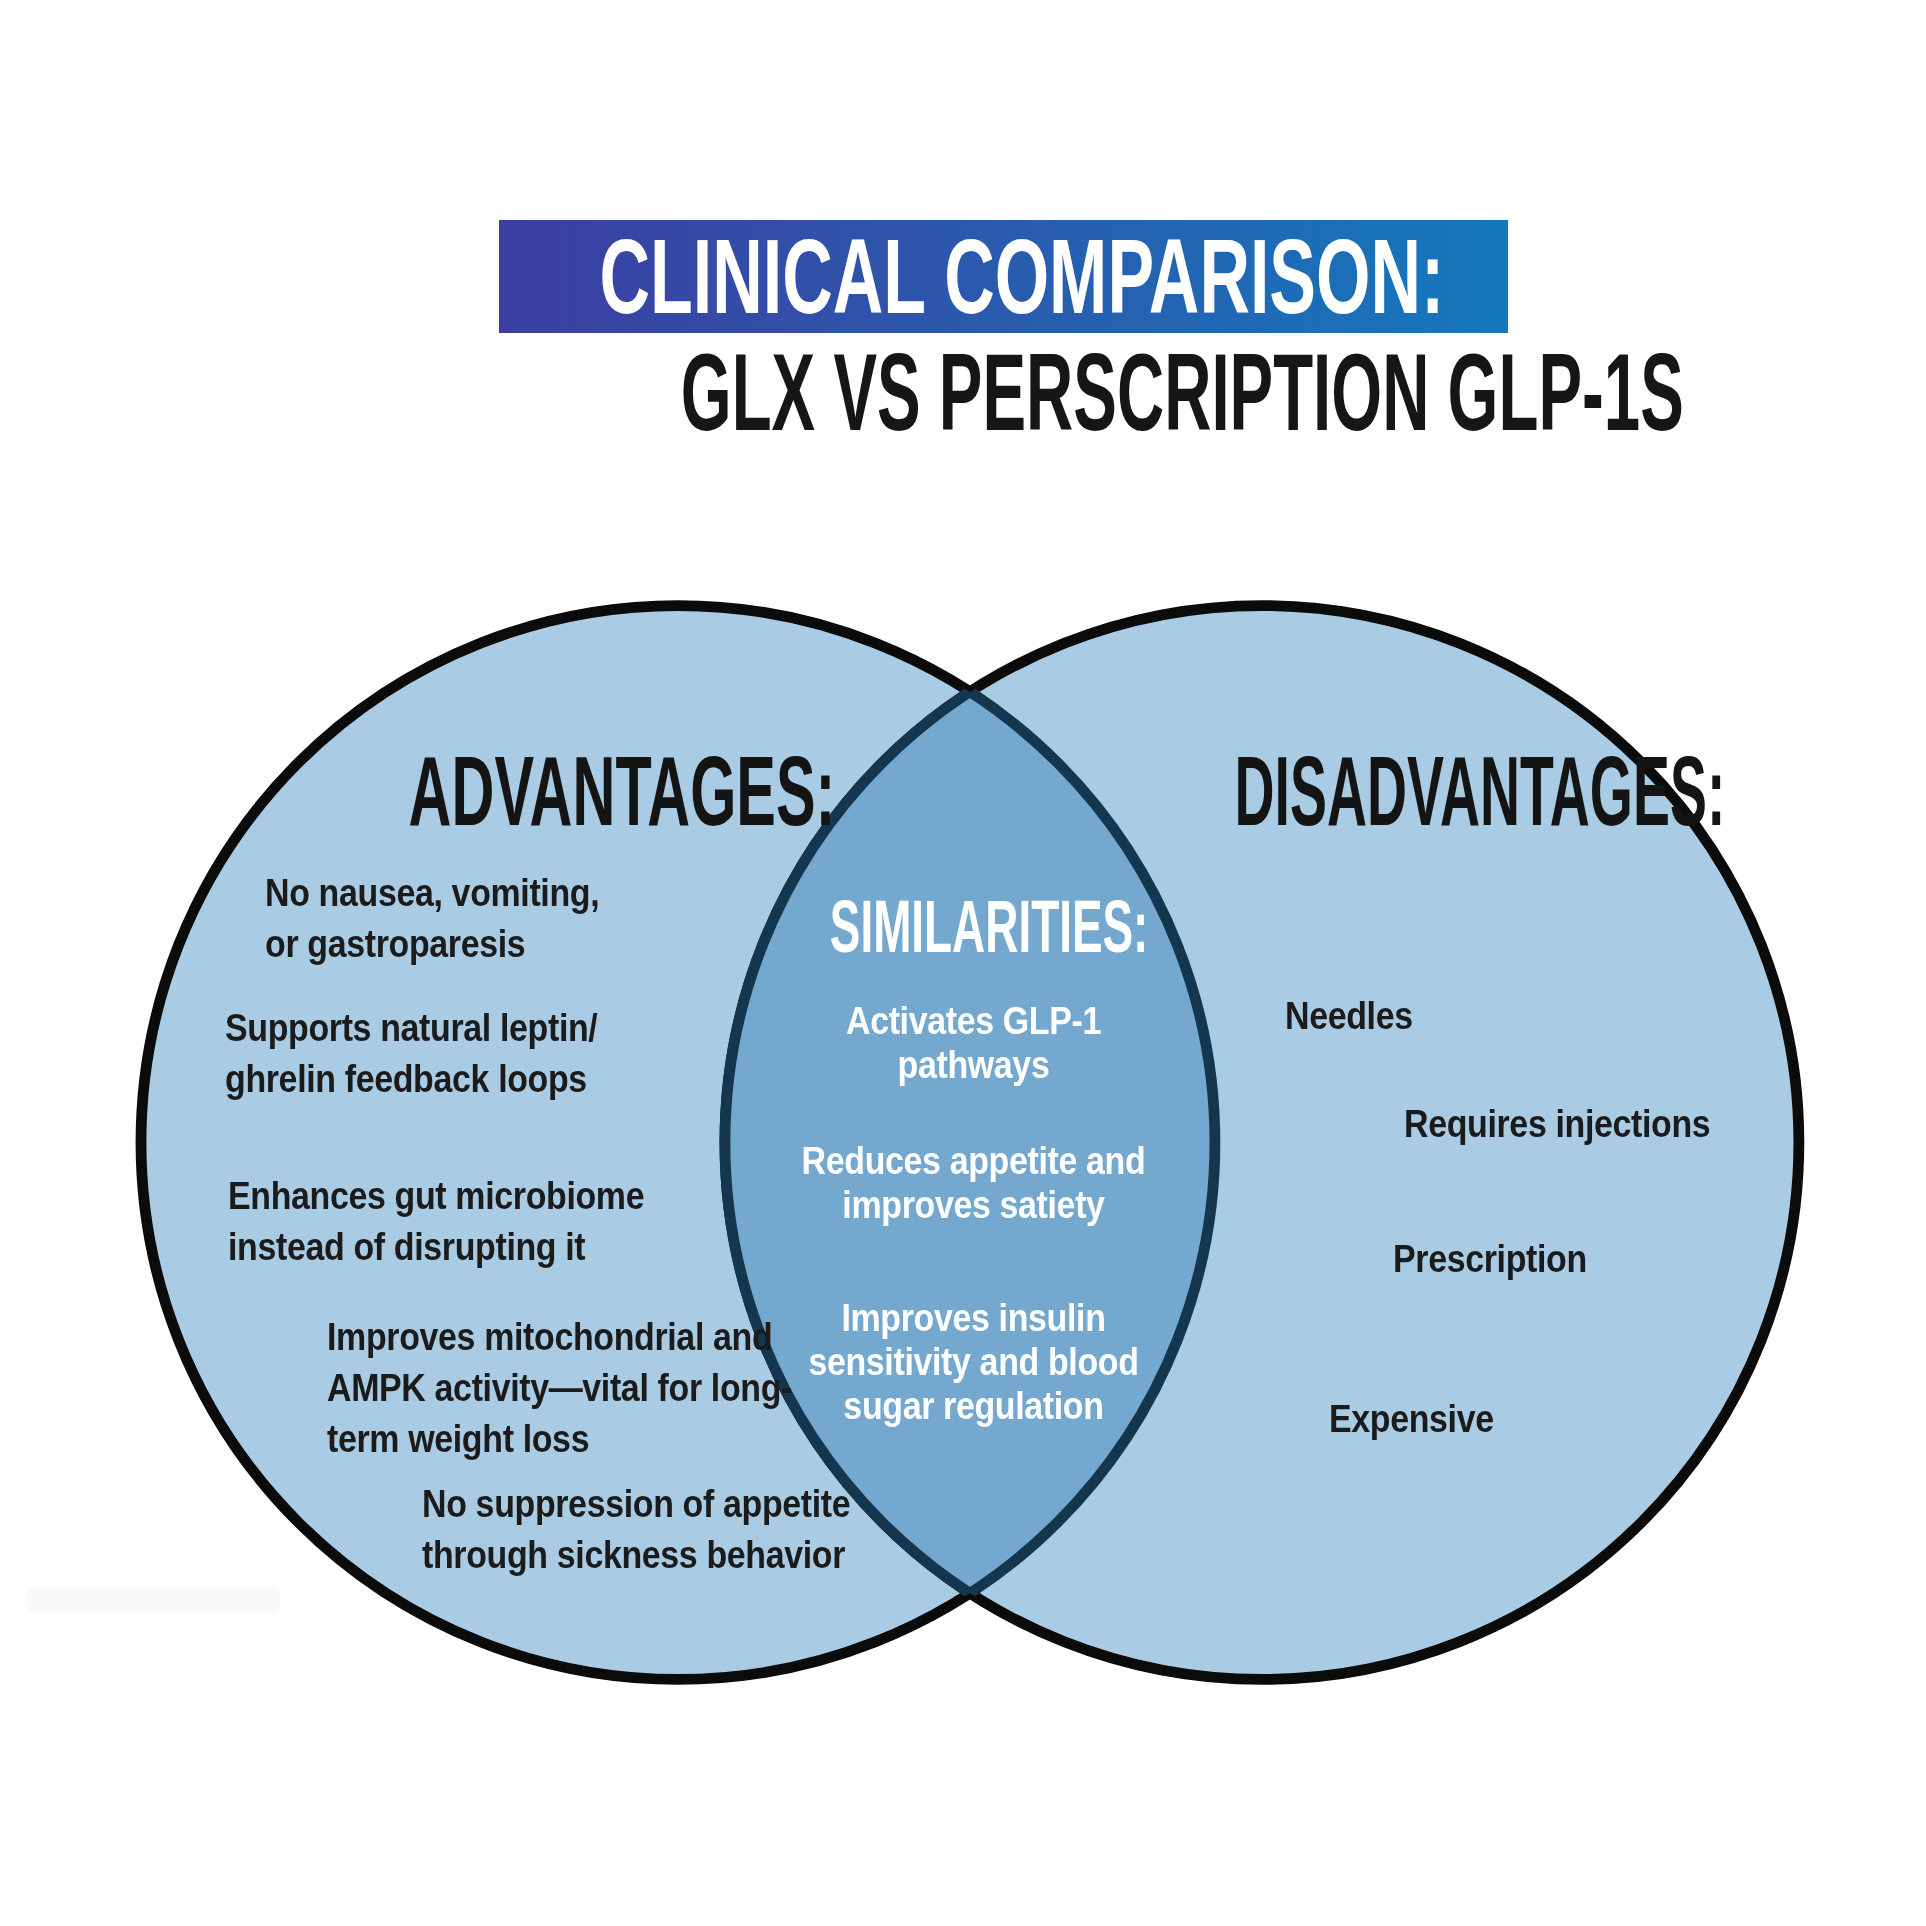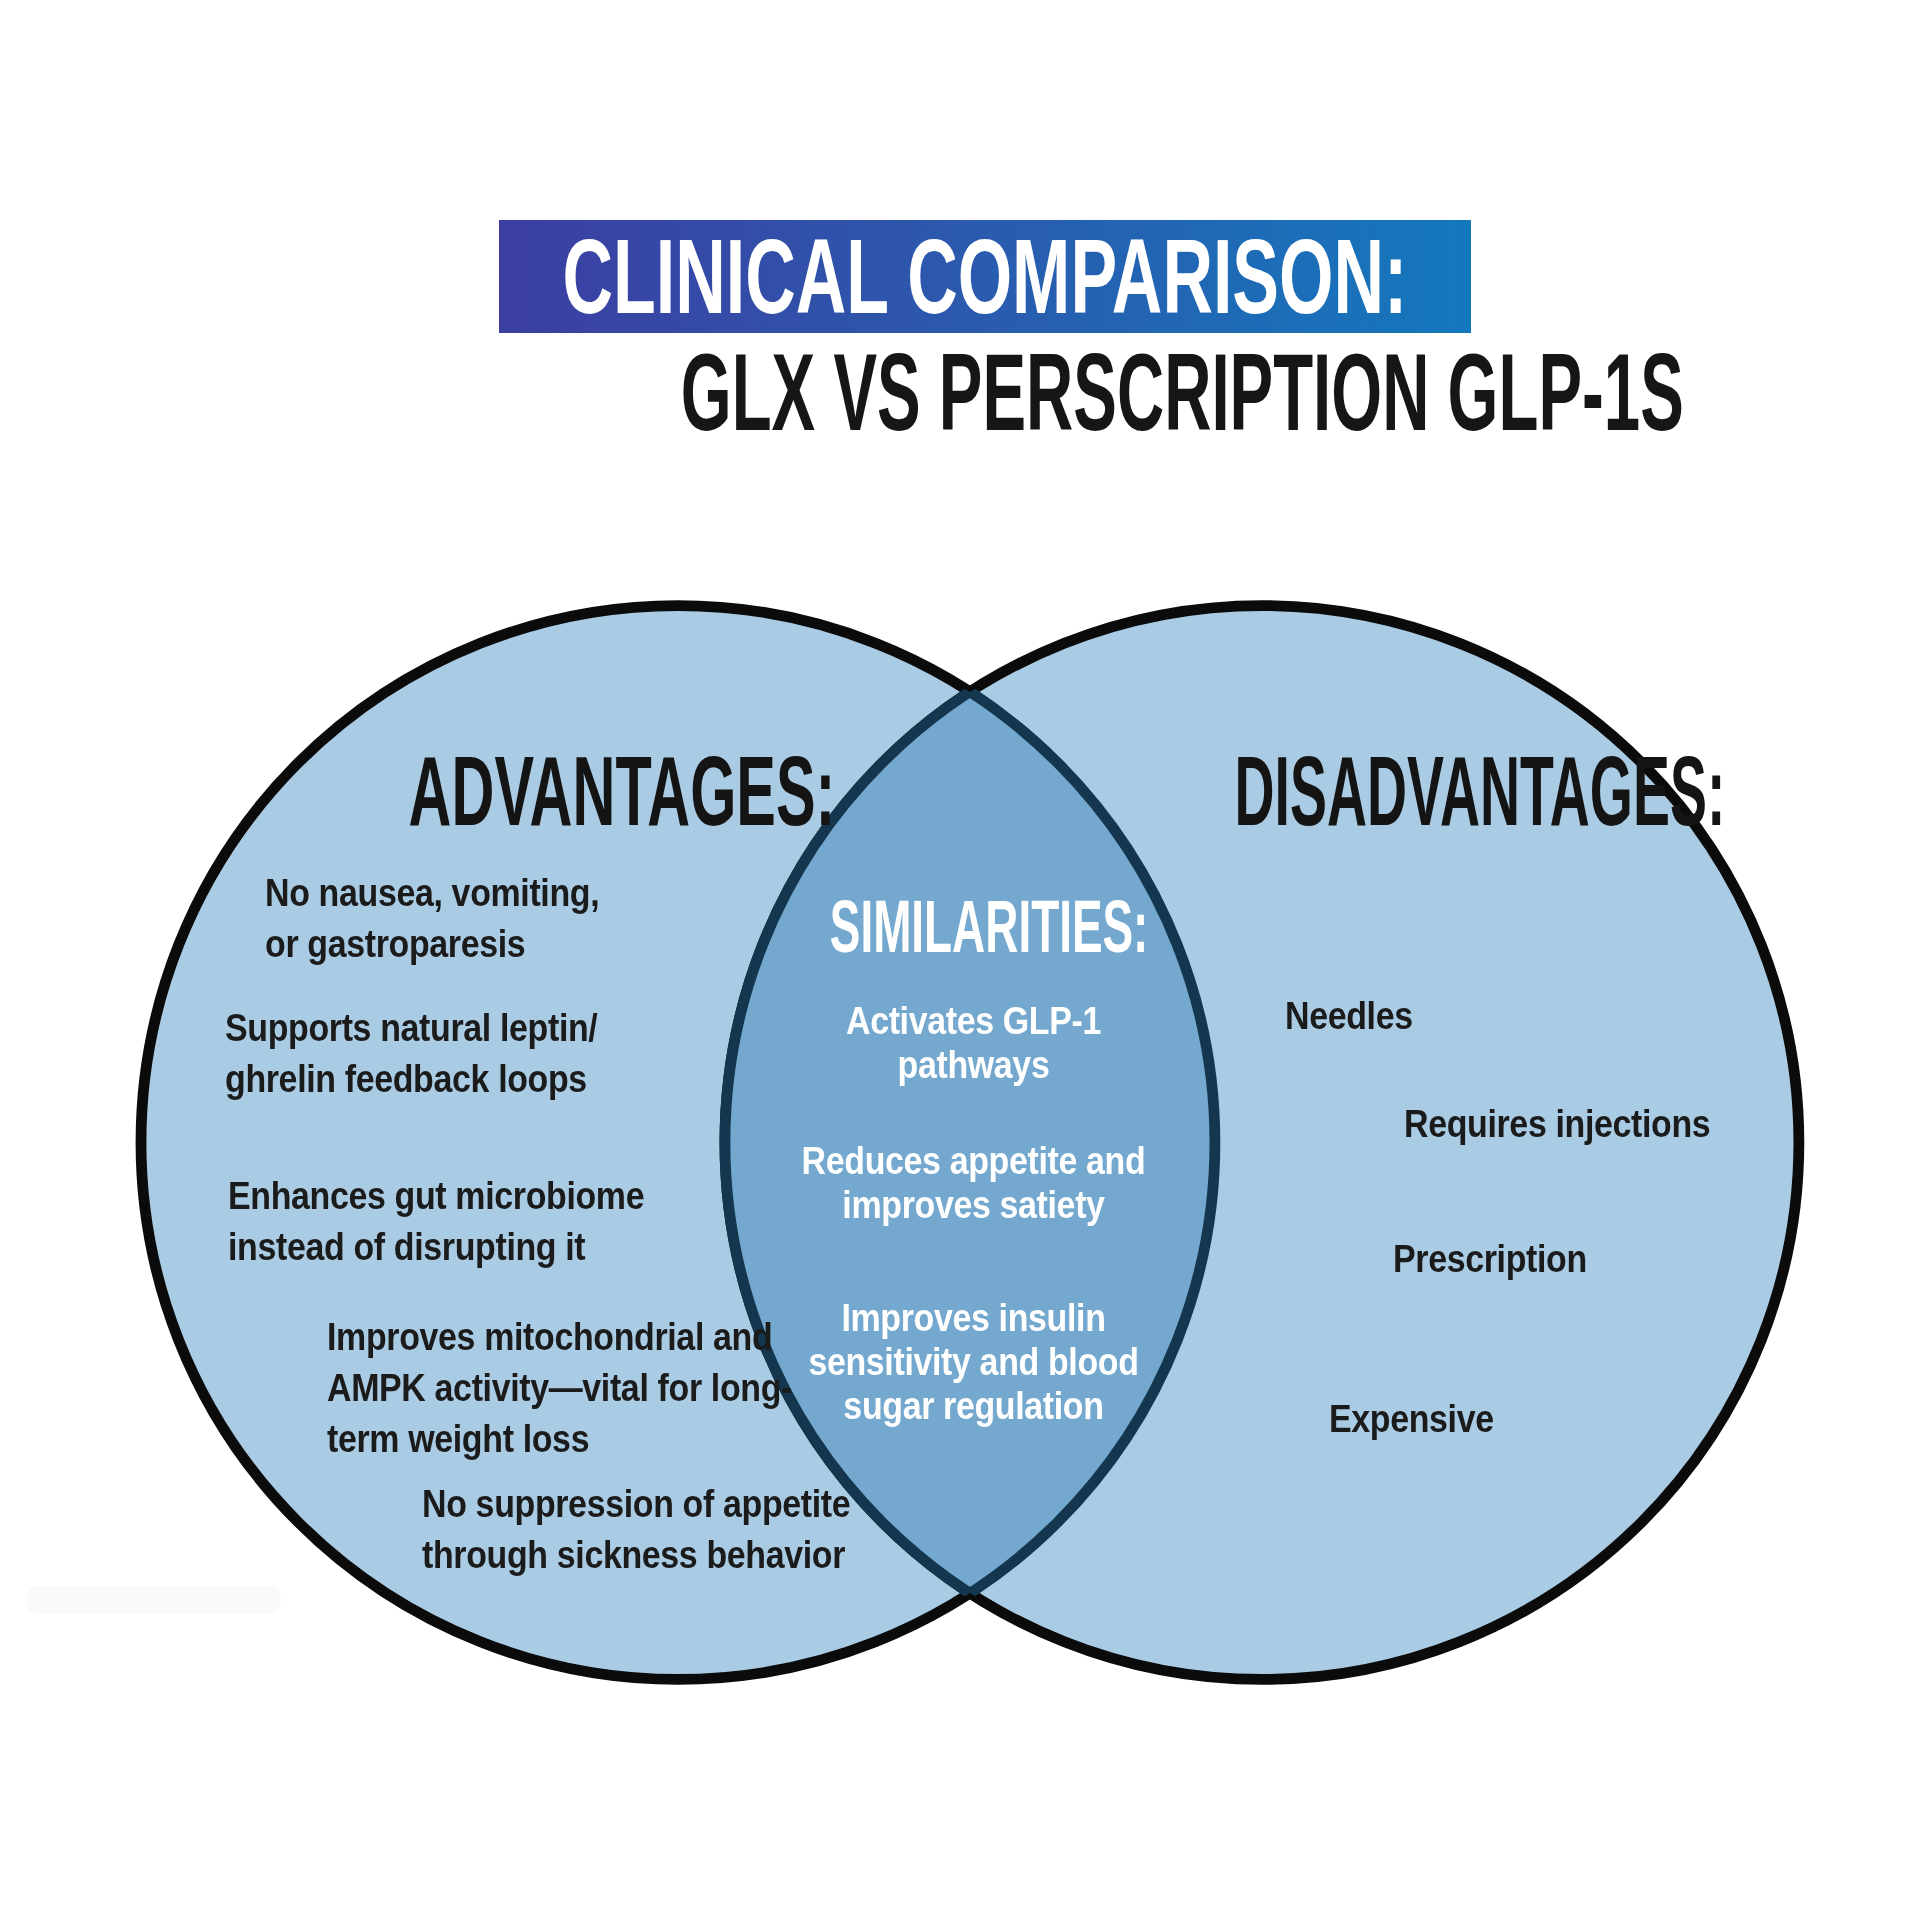--- a/index.html
+++ b/index.html
@@ -10,21 +10,21 @@
     background: #ffffff;
     overflow: hidden;
     font-family: "Liberation Sans", sans-serif;
   }
   .abs { position: absolute; }
 
   
   .title-band {
     left: 499px; top: 220px; width: 972px; height: 113px;
     background: linear-gradient(90deg, #3c3ea2 0%, #2e55ab 40%, #1478bd 100%);
-    display: flex; align-items: center; justify-content: center;
+    display: flex; align-items: center; justify-content: center; padding-left: 37px;
   }
   .title-band-text {
     color: #ffffff;
     font-size: 106px;
     font-weight: 800;
     line-height: 113px;
     white-space: nowrap;
     transform: scaleX(0.66);
     transform-origin: center center;
     letter-spacing: 0px;

